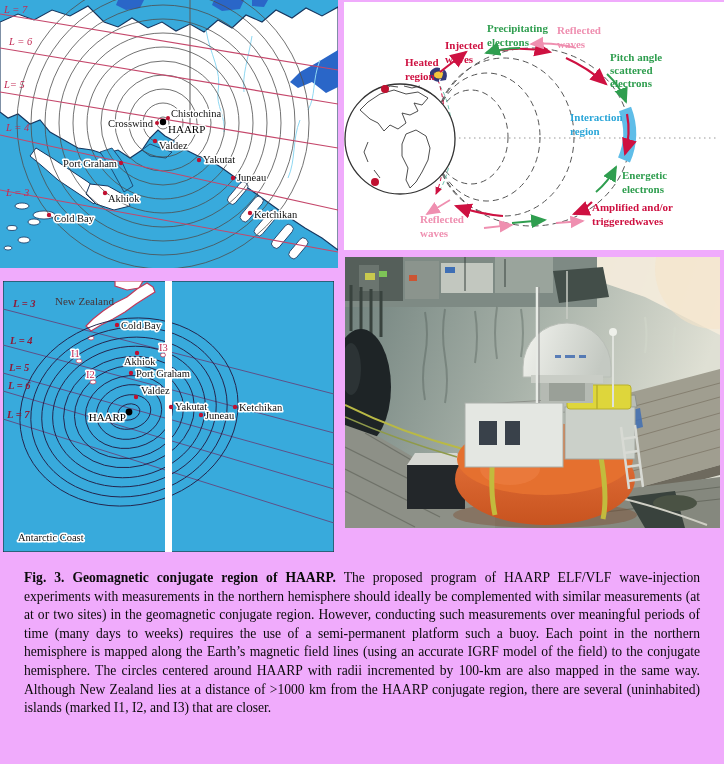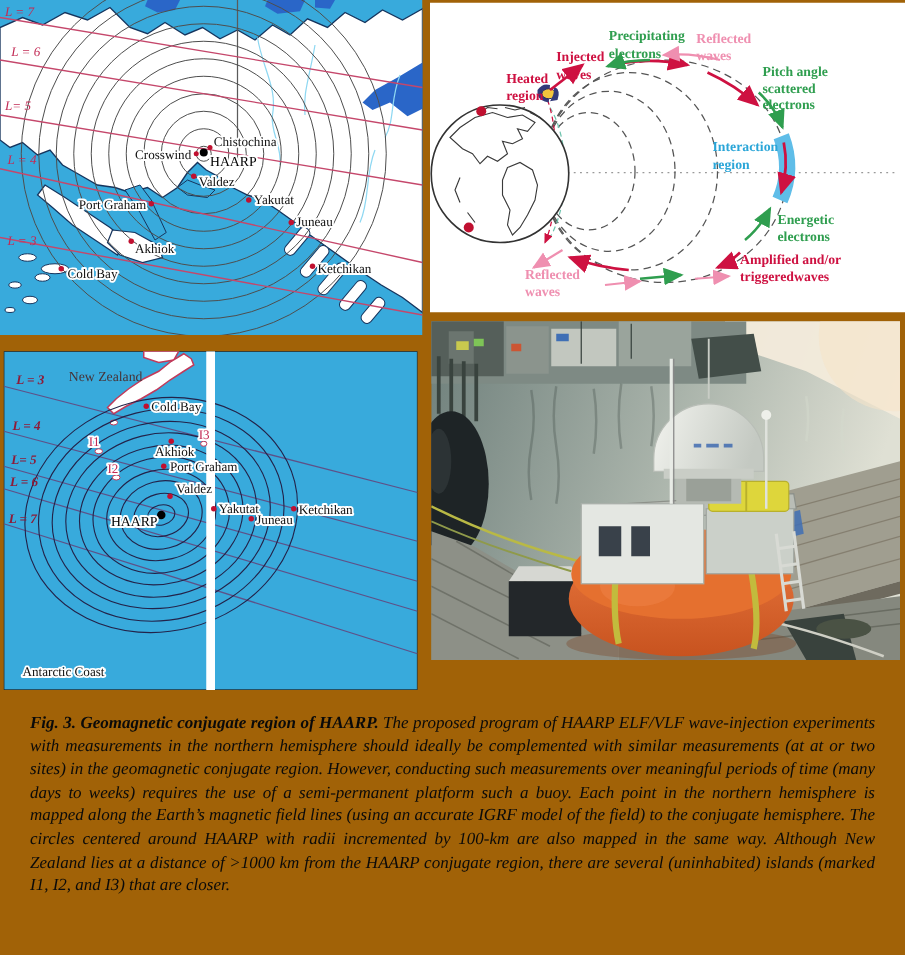--- a/index.html
+++ b/index.html
@@ -1,28 +1,28 @@
 <!DOCTYPE html>
 <html><head>
 <meta charset="utf-8">
 <style>
   html,body{margin:0;padding:0;background:#fff;}
-  .page{position:relative;width:724px;height:764px;background:#a16207;overflow:hidden;
+  .page{position:relative;width:724px;height:764px;background:#f0abfc;overflow:hidden;
         font-family:"Liberation Serif",serif;}
   .panel{position:absolute;}
   svg text{font-family:"Liberation Serif",serif;}
   .ml{font-size:10.5px;fill:#101010;stroke:#ffffff;stroke-width:3px;paint-order:stroke;stroke-linejoin:round;}
   .mlb{font-size:11px;fill:#000;stroke:#ffffff;stroke-width:3px;paint-order:stroke;stroke-linejoin:round;}
   .lln{font-size:10.5px;font-style:italic;fill:#C22B55;}
   .lls{font-size:10.5px;font-style:italic;fill:#8E1B38;font-weight:bold;}
   .dl{font-size:11px;font-weight:bold;}
   .dl-cr{fill:#CE1141;}.dl-gr{fill:#2F9E4F;}.dl-pk{fill:#EF8FB0;}.dl-cy{fill:#2BA6D8;}
   .nz{font-size:11px;fill:#473438;}
   .caption{position:absolute;left:24px;top:569px;width:676px;
-           font-size:13.6px;line-height:18.6px;color:#0a0a0a;text-align:justify;font-style:italic;}
+           font-size:13.6px;line-height:18.6px;color:#0a0a0a;text-align:justify;}
   .caption .b{font-weight:bold;}
 </style>
 </head>
 <body>
 
 <div class="page">
 
   <svg class="panel" style="left:0;top:0" width="338" height="268" viewBox="0 0 338 268">
     <rect x="0" y="0" width="338" height="268" fill="#38AADC"></rect>
 

